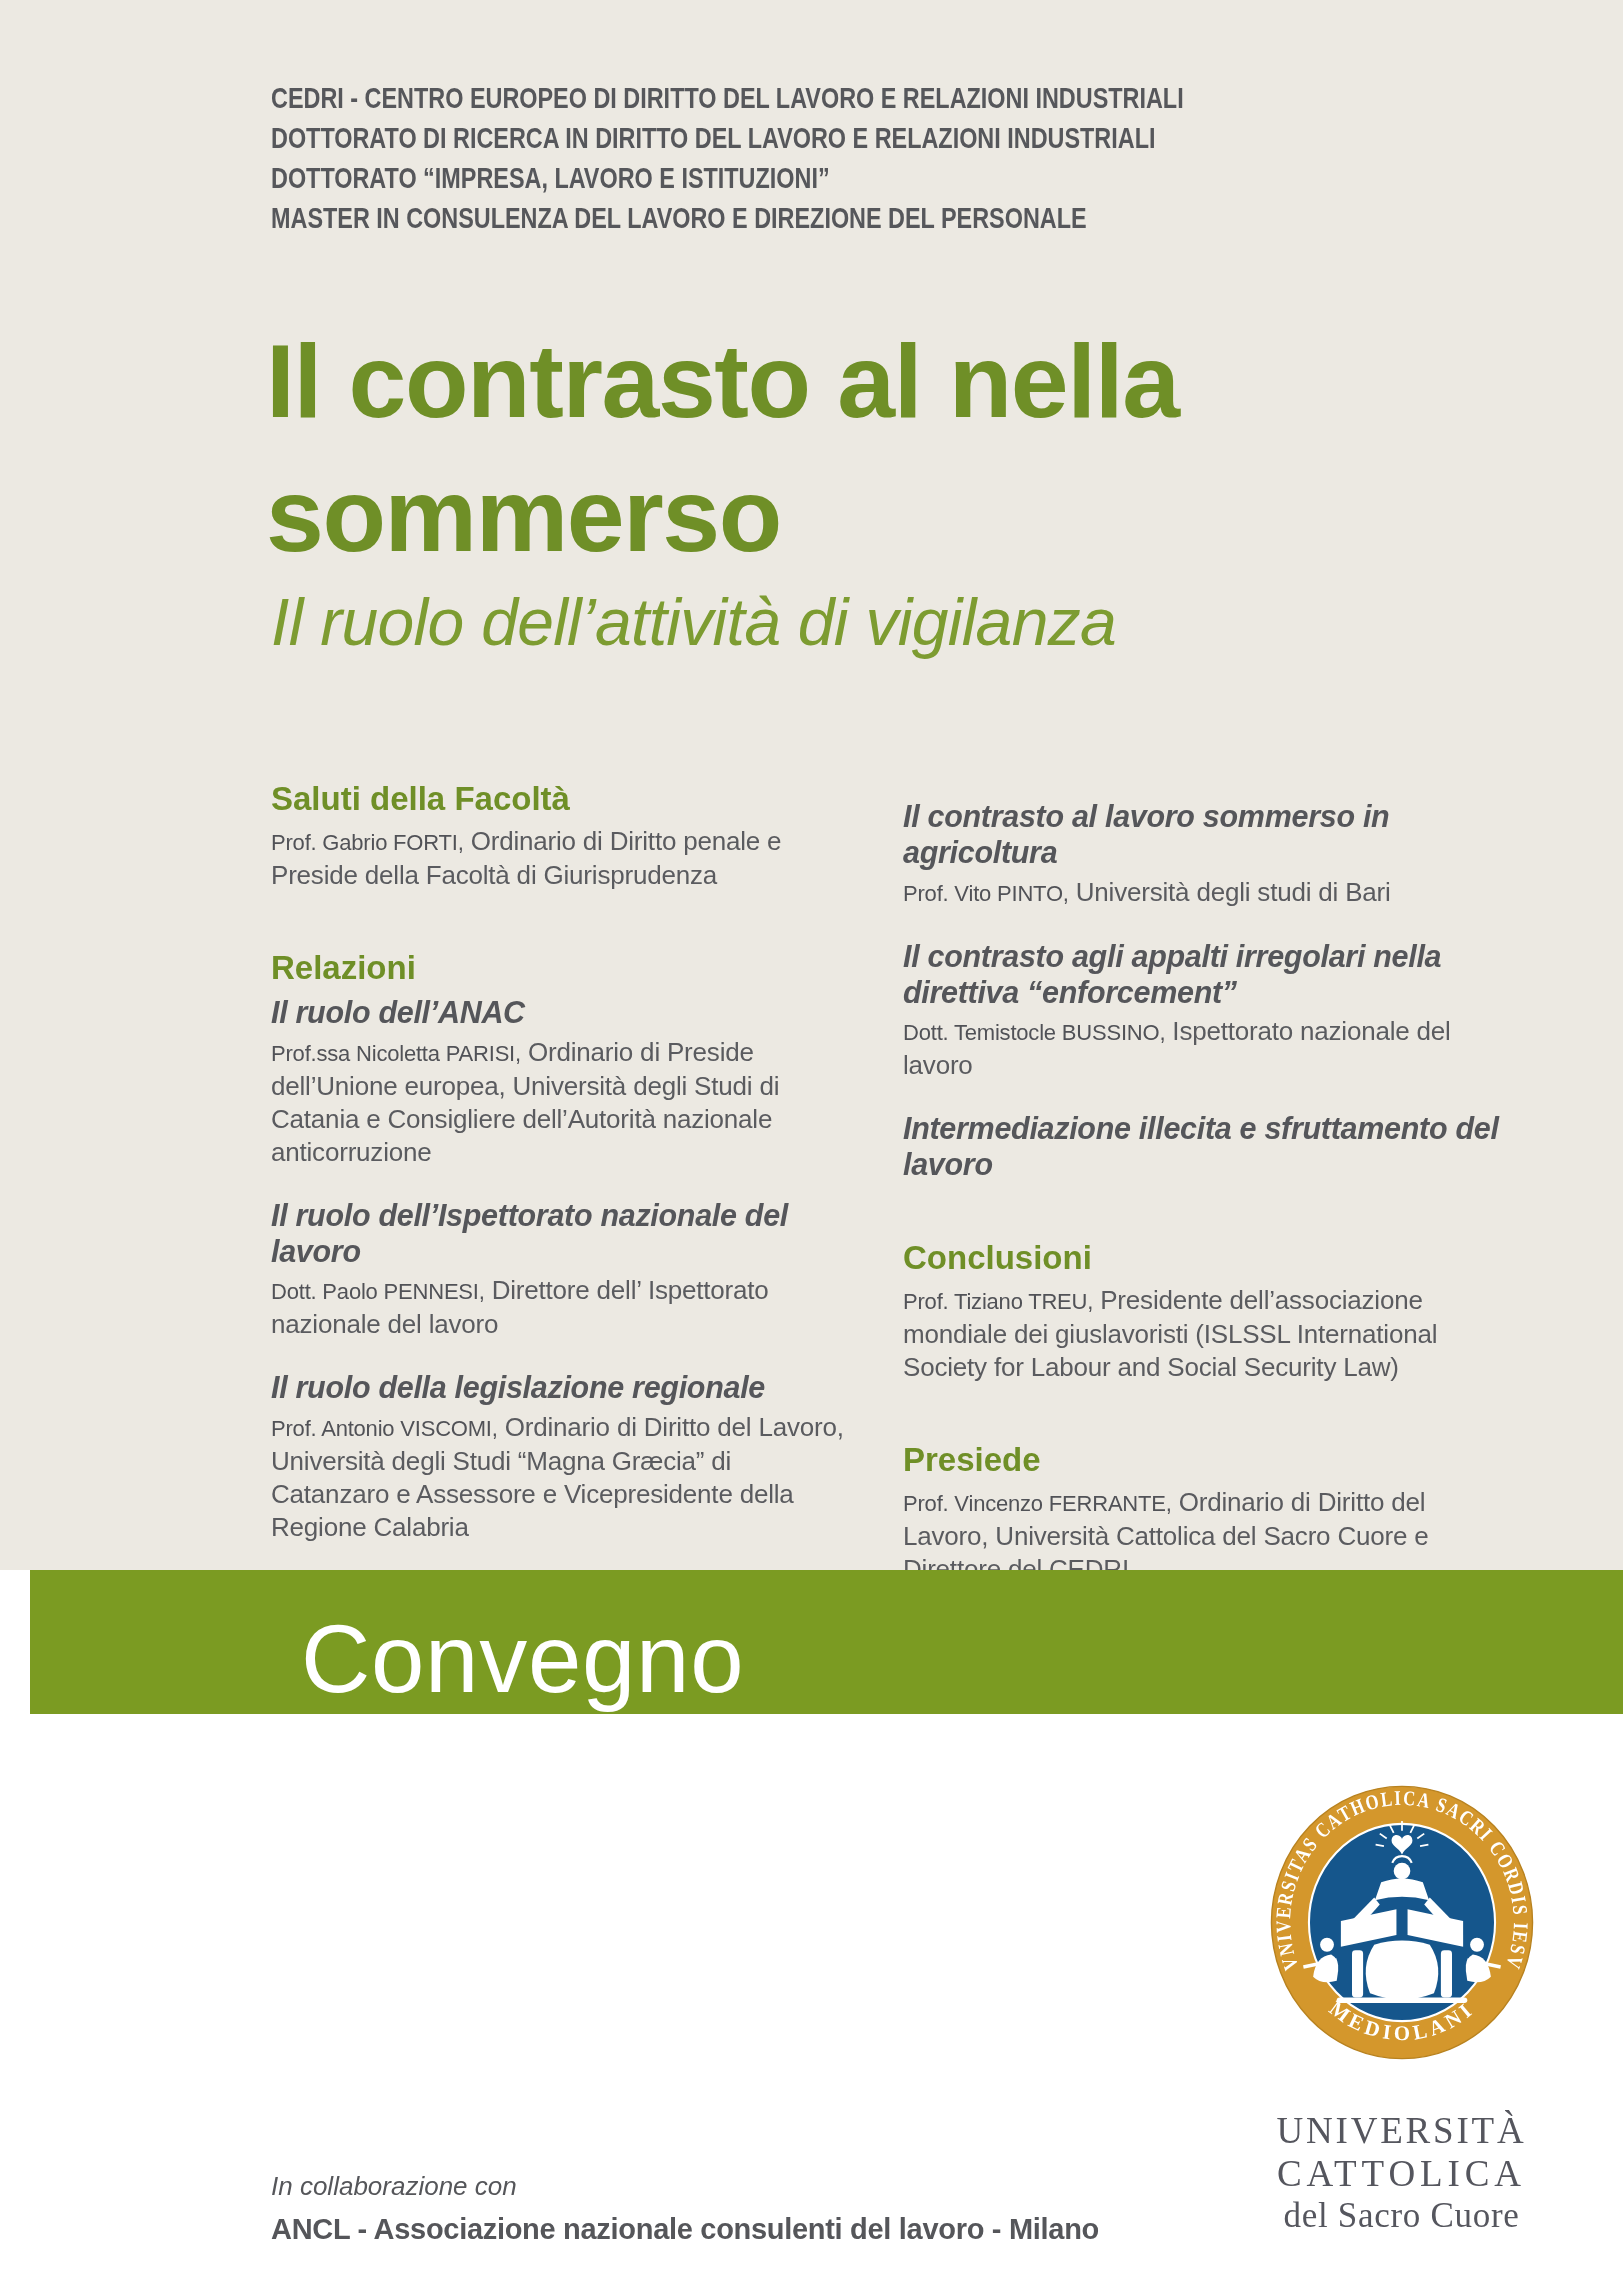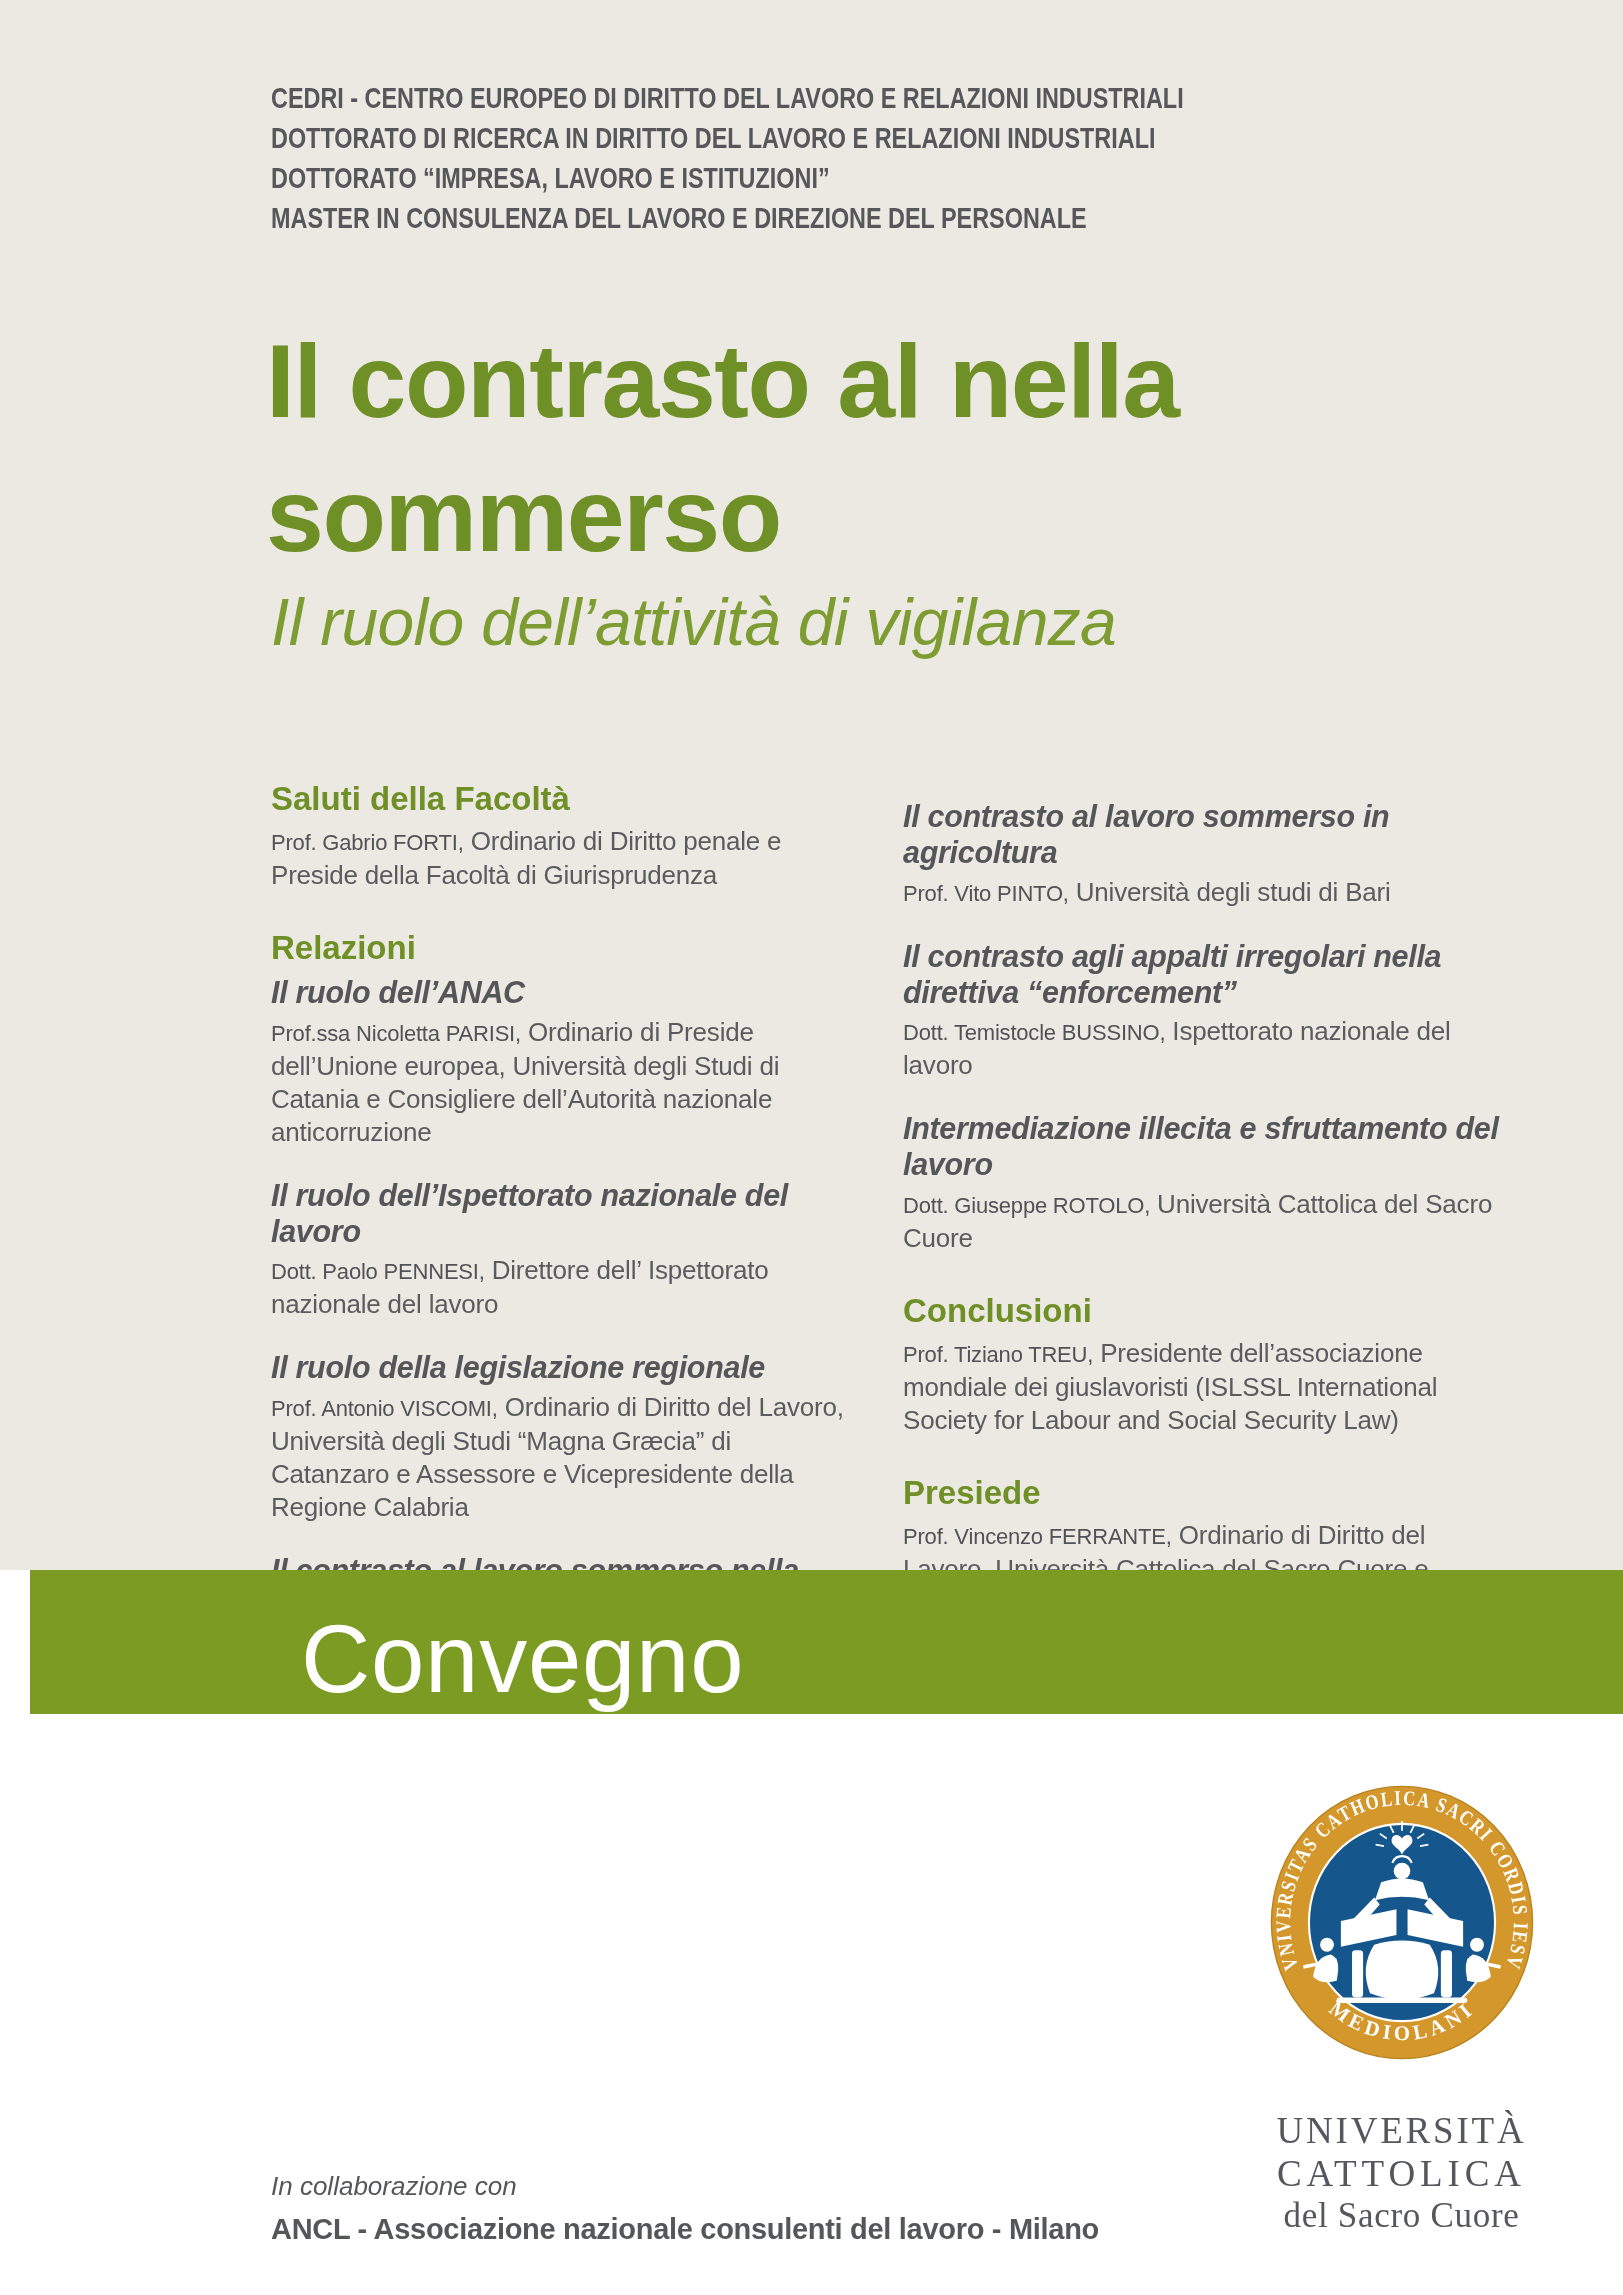--- a/index.html
+++ b/index.html
@@ -27,21 +27,21 @@
     position:absolute; left:271px; top:584px;
     font-size:66px; font-style:italic; font-weight:400;
     color:#7d9c31; letter-spacing:-0.7px;
   }
   
   .col { position:absolute; }
   .col-left  { left:271px;  top:779px; width:583px; }
   .col-right { left:903px; top:798px; width:611px; }
   .prog-heading {
     font-size:33px; font-weight:700; color:#6f8f27;
-    line-height:39px; margin-top:36px;
+    line-height:39px; margin-top:56px;
   }
   .col > :first-child { margin-top:0; }
   .prog-entry { margin-top:28px; }
   .prog-heading + .prog-entry { margin-top:7px; }
   .entry-title {
     font-size:30.5px; font-weight:700; font-style:italic;
     color:#55565a; line-height:36px; margin-bottom:5.6px;
     letter-spacing:-0.3px;
   }
   .entry-person { font-size:26px; line-height:33px; color:#5a5b5f; letter-spacing:-0.2px; }
@@ -120,21 +120,20 @@
     <div class="prog-entry">
       <div class="entry-title">Il contrasto al lavoro sommerso in agricoltura</div>
       <div class="entry-person"><span class="p-name">Prof. Vito PINTO,</span><span class="p-role"> Università degli studi di Bari</span></div>
     </div>
     <div class="prog-entry">
       <div class="entry-title">Il contrasto agli appalti irregolari nella direttiva “enforcement”</div>
       <div class="entry-person"><span class="p-name">Dott. Temistocle BUSSINO,</span><span class="p-role"> Ispettorato nazionale del lavoro</span></div>
     </div>
     <div class="prog-entry">
       <div class="entry-title">Intermediazione illecita e sfruttamento del lavoro</div>
-      <div class="entry-person"><span class="p-name">Dott. Giuseppe ROTOLO,</span><span class="p-role"> Università Cattolica del Sacro Cuore</span></div>
     </div>
     <div class="prog-heading">Conclusioni</div>
     <div class="prog-entry">
       <div class="entry-person"><span class="p-name">Prof. Tiziano TREU,</span><span class="p-role"> Presidente dell’associazione mondiale dei giuslavoristi (ISLSSL International Society for Labour and Social Security Law)</span></div>
     </div>
     <div class="prog-heading">Presiede</div>
     <div class="prog-entry">
       <div class="entry-person"><span class="p-name">Prof. Vincenzo FERRANTE,</span><span class="p-role"> Ordinario di Diritto del Lavoro, Università Cattolica del Sacro Cuore e Direttore del CEDRI</span></div>
     </div>
   </div>

